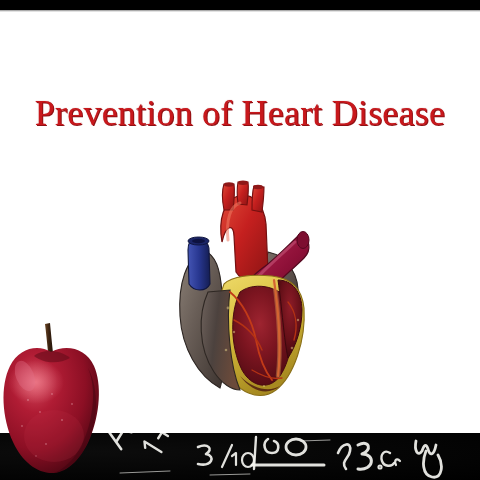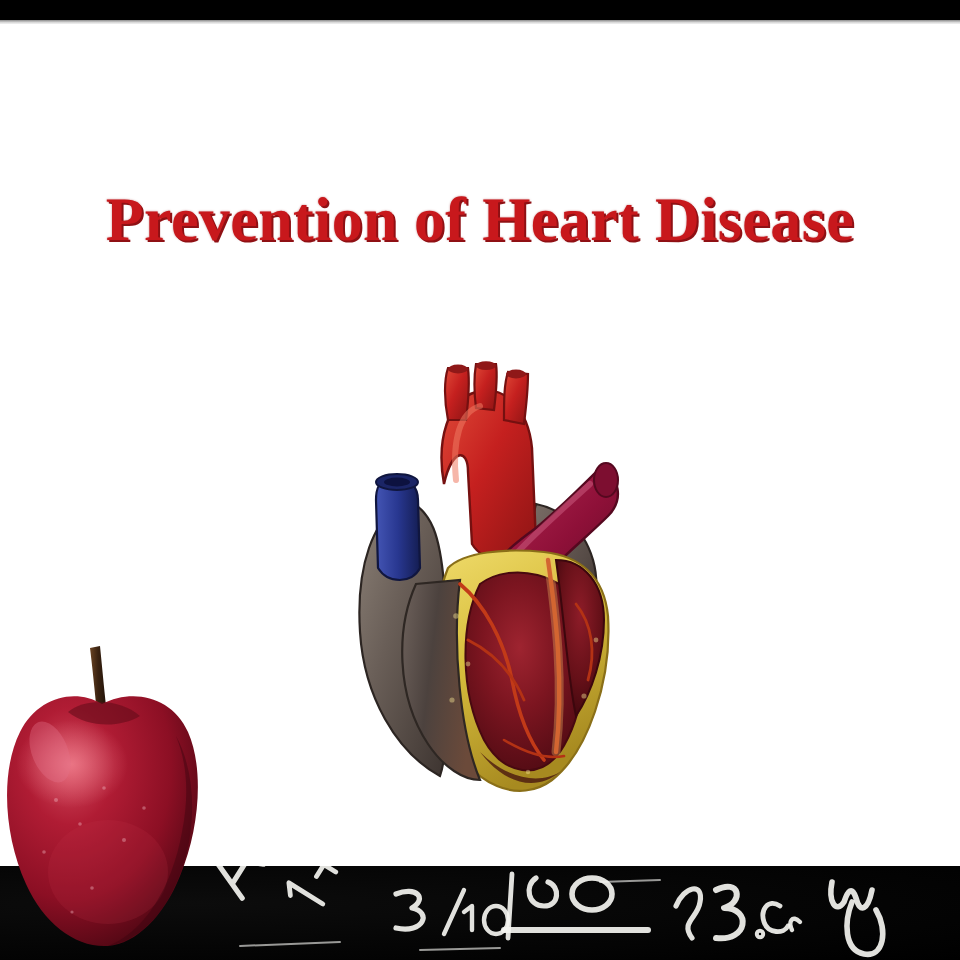--- a/index.html
+++ b/index.html
@@ -36,22 +36,22 @@
   }
 
   
   .title {
     position: absolute;
     left: 0;
     top: 92px;
     width: 480px;
     text-align: center;
     font-family: "Liberation Serif", "DejaVu Serif", serif;
-    font-weight: bold;
-    font-size: 31px;
+    font-weight: normal;
+    font-size: 36px;
     letter-spacing: 0.2px;
     color: #c8181c;
     text-shadow: 1px 1px 0 #8f1014, 0 0 1px rgba(150,20,25,.55);
     white-space: nowrap;
   }
 
   
   .heart-wrap {
     position: absolute;
     left: 164px;

